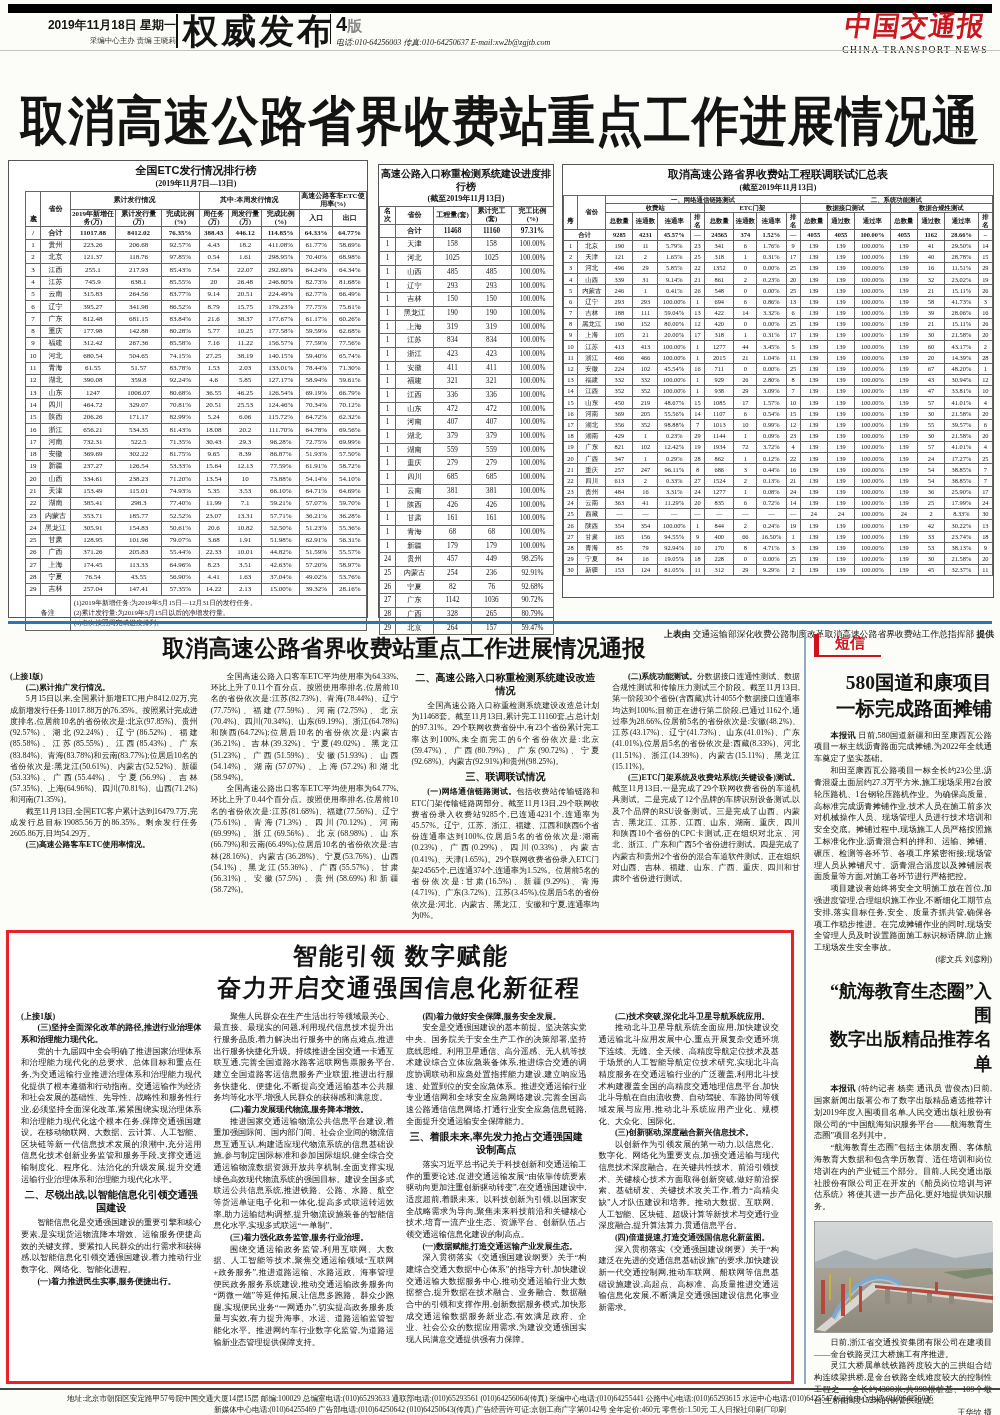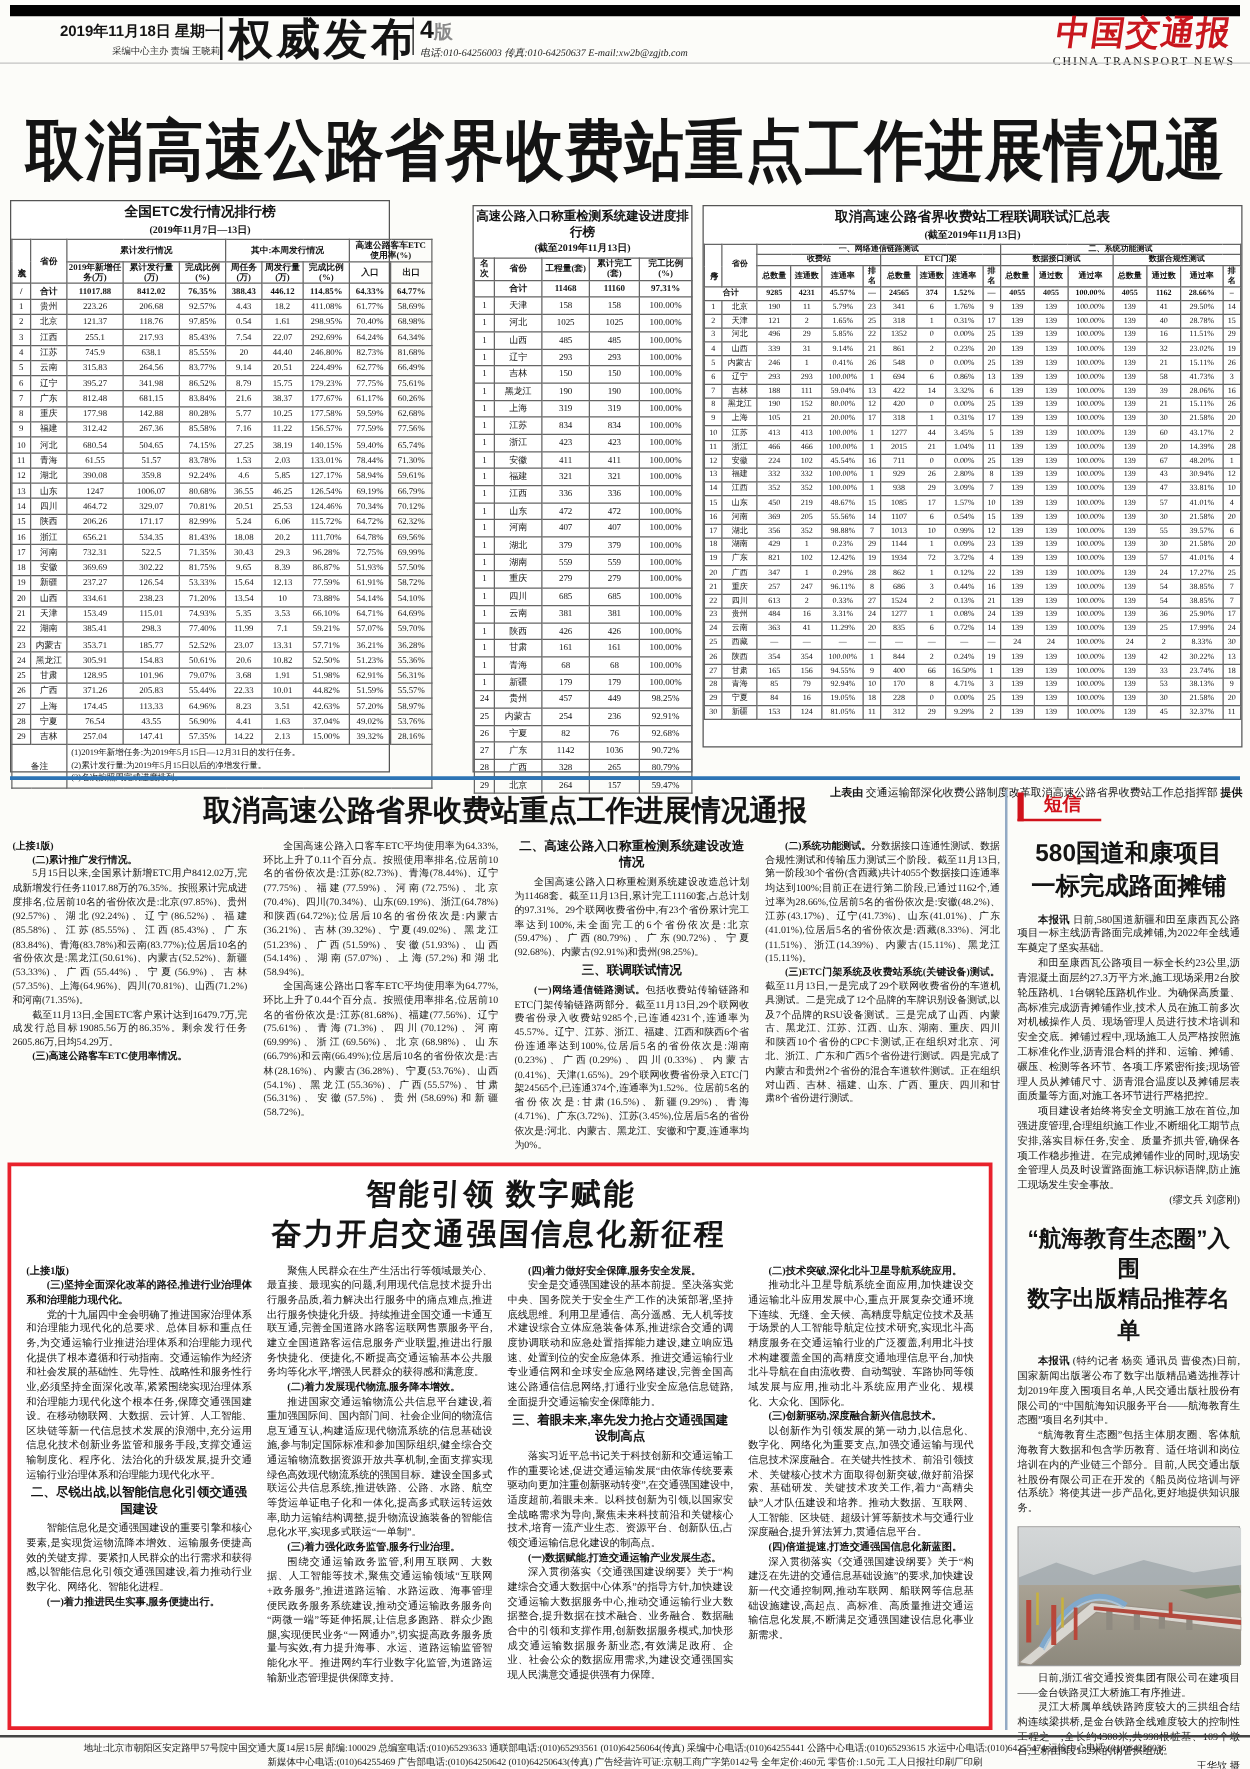--- a/index.html
+++ b/index.html
@@ -58,22 +58,22 @@
   .p-hc{font-weight:bold;text-align:center;text-indent:0 !important;font-size:10px;
         font-family:"Liberation Sans",sans-serif;margin:3px 0 !important;line-height:1.3;}
   .p-byline{text-align:right;text-indent:0 !important;}
   
   .vdivider{position:absolute;left:804px;top:632px;height:752px;width:2px;background:#93aac4;}
   
   .sidebar{position:absolute;left:814px;top:634px;width:178px;}
   .sms{color:#d0121b;font-weight:900;font-size:15px;font-family:"Liberation Sans",sans-serif;
        border-left:5px solid #d0121b;border-bottom:2px solid #d0121b;
        display:inline-block;padding:0 16px 2px 16px;}
-  .sb-title{font-size:19.5px;font-weight:900;text-align:center;line-height:1.35;
-            margin:13px 0 7px;font-family:Liberation Sans, sans-serif;}
+  .sb-title{font-size:19.5px;font-weight:900;text-align:right;line-height:1.35;
+            margin:13px 0 7px;font-family:Liberation Serif, serif;}
   .sb-title span{display:block;}
   .sb-body{font-size:8.2px;line-height:1.44;text-align:justify;}
   .photo{margin-top:8px;border:1px solid #999;line-height:0;}
   .caption{font-size:8.2px;line-height:1.42;text-align:justify;margin-top:4px;}
   
   .redbox{position:absolute;left:6px;top:930px;width:788px;height:454px;border:3px solid #e8212b;
           box-sizing:border-box;background:#fff;padding:7px 12px 4px;}
   .redbox-title{text-align:center;font-weight:700;font-size:24px;line-height:1.35;
                 font-family:"Liberation Serif",serif;transform:skewX(-3deg);}
   .redbox-title span{display:block;letter-spacing:2px;}
@@ -100,21 +100,21 @@
 </div>
 <div class="contacts">电话:010-64256003 传真:010-64250637 E-mail:xw2b@zgjtb.com</div>
 <div class="logo">
   <div class="logo-cn">中国交通报</div>
   <div class="logo-en">CHINA TRANSPORT NEWS</div>
 </div>
 <div class="header-rule"></div>
 
 <div class="headline">取消高速公路省界收费站重点工作进展情况通报</div>
 
-<div class="tbox" style="left:8px;top:160px;width:304px;height:458px;">
+<div class="tbox" style="left:8px;top:160px;width:360px;height:458px;padding-left:16px;">
   <div class="tbox-title">全国ETC发行情况排行榜</div>
   <div class="tbox-sub">(2019年11月7日—13日)</div>
   <table id="t1">
       <colgroup>
         <col style="width:15px">
         <col style="width:29px">
         <col style="width:45px">
         <col style="width:45px">
         <col style="width:37px">
         <col style="width:29px">
@@ -191,21 +191,21 @@
           <td>64.24%</td>
           <td>64.34%</td>
         </tr>
         <tr>
           <td>4</td>
           <td>江苏</td>
           <td>745.9</td>
           <td>638.1</td>
           <td>85.55%</td>
           <td>20</td>
-          <td>44.40</td>
+          <td>26.48</td>
           <td>246.80%</td>
           <td>82.73%</td>
           <td>81.68%</td>
         </tr>
         <tr>
           <td>5</td>
           <td>云南</td>
           <td>315.83</td>
           <td>264.56</td>
           <td>83.77%</td>

